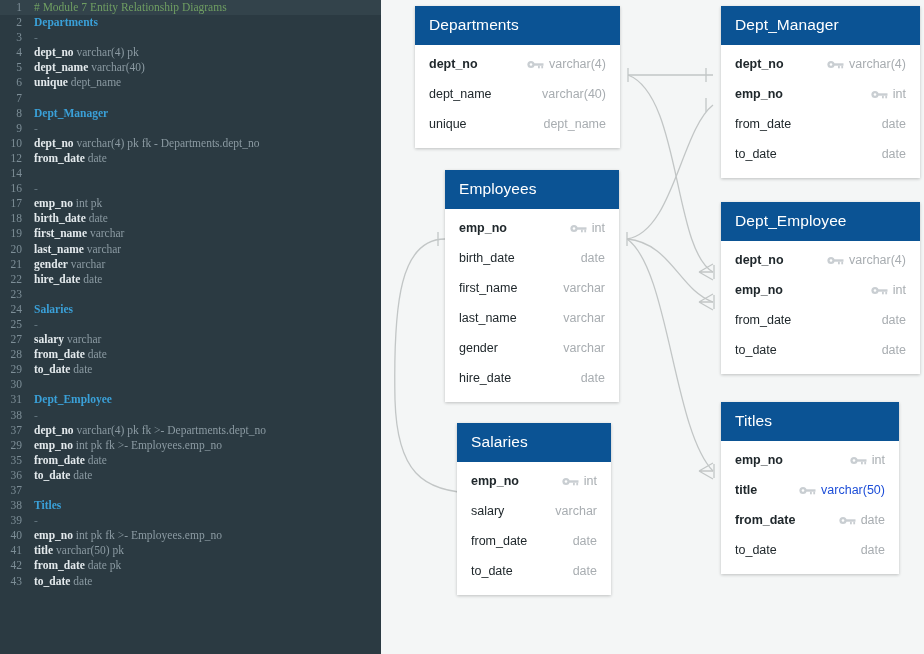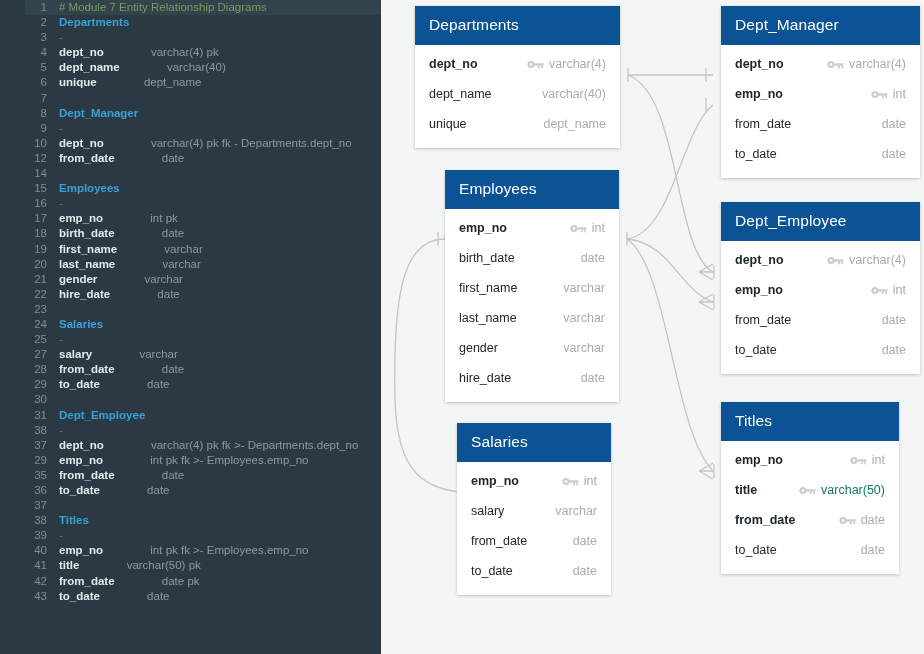--- a/index.html
+++ b/index.html
@@ -9,25 +9,24 @@
     font-family: "Liberation Sans", sans-serif;
     background: #f4f6f6;
   }
   #root { position: relative; width: 924px; height: 654px; }
 
   
   #editor {
     position: absolute; left: 0; top: 0;
     width: 381px; height: 654px;
     background: #2b3a42;
-    font-family: Liberation Sans, sans-serif;
+    font-family: Liberation Serif, serif;
     font-size: 11.5px;
     line-height: 15.1px;
     overflow: hidden;
-    padding-left: 25px;
   }
   .code-line {
     position: relative;
     height: 15.1px;
     white-space: pre;
   }
   .code-line.active { background: #33434b; }
   .ln {
     display: inline-block;
     width: 22px;
@@ -35,21 +34,21 @@
     color: #7d8e97;
     padding-right: 0;
     font-size: 11.5px;
     vertical-align: top;
   }
   .ctext { display: inline-block; padding-left: 12px; vertical-align: top; }
   .tok-comment { color: #6f9e62; }
   .tok-table   { color: #3aa0d8; font-weight: bold; }
   .tok-dash    { color: #63757e; }
   .tok-field   { color: #e3e9ec; font-weight: bold; }
-  .tok-type    { color: #8b9aa2; margin-left: 44px; }
+  .tok-type    { color: #8b9aa2; }
 
   
   #resize-handle {
     position: absolute; left: 383px; top: 445px;
     width: 9px; height: 42px;
   }
   #resize-handle i {
     position: absolute; top: 0; width: 1px; height: 42px;
     background: #c7cdcd;
   }
@@ -105,21 +104,20 @@
         <div class="code-line"><span class="ln">3</span><span class="ctext"><span class="tok-dash">-</span></span></div>
         <div class="code-line"><span class="ln">4</span><span class="ctext"><span class="tok-field">dept_no</span><span class="tok-type"> varchar(4) pk</span></span></div>
         <div class="code-line"><span class="ln">5</span><span class="ctext"><span class="tok-field">dept_name</span><span class="tok-type"> varchar(40)</span></span></div>
         <div class="code-line"><span class="ln">6</span><span class="ctext"><span class="tok-field">unique</span><span class="tok-type"> dept_name</span></span></div>
         <div class="code-line"><span class="ln">7</span><span class="ctext"></span></div>
         <div class="code-line"><span class="ln">8</span><span class="ctext"><span class="tok-table">Dept_Manager</span></span></div>
         <div class="code-line"><span class="ln">9</span><span class="ctext"><span class="tok-dash">-</span></span></div>
         <div class="code-line"><span class="ln">10</span><span class="ctext"><span class="tok-field">dept_no</span><span class="tok-type"> varchar(4) pk fk - Departments.dept_no</span></span></div>
         <div class="code-line"><span class="ln">12</span><span class="ctext"><span class="tok-field">from_date</span><span class="tok-type"> date</span></span></div>
         <div class="code-line"><span class="ln">14</span><span class="ctext"></span></div>
-        <div class="code-line"><span class="ln">15</span><span class="ctext"><span class="tok-table">Employees</span></span></div>
         <div class="code-line"><span class="ln">16</span><span class="ctext"><span class="tok-dash">-</span></span></div>
         <div class="code-line"><span class="ln">17</span><span class="ctext"><span class="tok-field">emp_no</span><span class="tok-type"> int pk</span></span></div>
         <div class="code-line"><span class="ln">18</span><span class="ctext"><span class="tok-field">birth_date</span><span class="tok-type"> date</span></span></div>
         <div class="code-line"><span class="ln">19</span><span class="ctext"><span class="tok-field">first_name</span><span class="tok-type"> varchar</span></span></div>
         <div class="code-line"><span class="ln">20</span><span class="ctext"><span class="tok-field">last_name</span><span class="tok-type"> varchar</span></span></div>
         <div class="code-line"><span class="ln">21</span><span class="ctext"><span class="tok-field">gender</span><span class="tok-type"> varchar</span></span></div>
         <div class="code-line"><span class="ln">22</span><span class="ctext"><span class="tok-field">hire_date</span><span class="tok-type"> date</span></span></div>
         <div class="code-line"><span class="ln">23</span><span class="ctext"></span></div>
         <div class="code-line"><span class="ln">24</span><span class="ctext"><span class="tok-table">Salaries</span></span></div>
         <div class="code-line"><span class="ln">25</span><span class="ctext"><span class="tok-dash">-</span></span></div>
@@ -437,21 +435,21 @@
             <div class="er-row pk">
               <span class="er-name">title</span>
               <span class="er-mid"></span>
               <span class="er-key"><svg viewBox="0 0 17 11" width="17" height="11">
                   <circle cx="4" cy="5.5" r="3.6" fill="#c9ced2"></circle>
                   <circle cx="4" cy="5.5" r="1.3" fill="#ffffff"></circle>
                   <rect x="6.5" y="4.3" width="10" height="2.4" fill="#c9ced2"></rect>
                   <rect x="11" y="6.7" width="1.8" height="2.6" fill="#c9ced2"></rect>
                   <rect x="14.3" y="6.7" width="1.8" height="2.6" fill="#c9ced2"></rect>
                 </svg></span>
-              <span class="er-type" style="color: #0f766e;">varchar(50)</span>
+              <span class="er-type" style="color: #1d4ed8;">varchar(50)</span>
             </div>
             <div class="er-row pk">
               <span class="er-name">from_date</span>
               <span class="er-mid"></span>
               <span class="er-key"><svg viewBox="0 0 17 11" width="17" height="11">
                   <circle cx="4" cy="5.5" r="3.6" fill="#c9ced2"></circle>
                   <circle cx="4" cy="5.5" r="1.3" fill="#ffffff"></circle>
                   <rect x="6.5" y="4.3" width="10" height="2.4" fill="#c9ced2"></rect>
                   <rect x="11" y="6.7" width="1.8" height="2.6" fill="#c9ced2"></rect>
                   <rect x="14.3" y="6.7" width="1.8" height="2.6" fill="#c9ced2"></rect>

